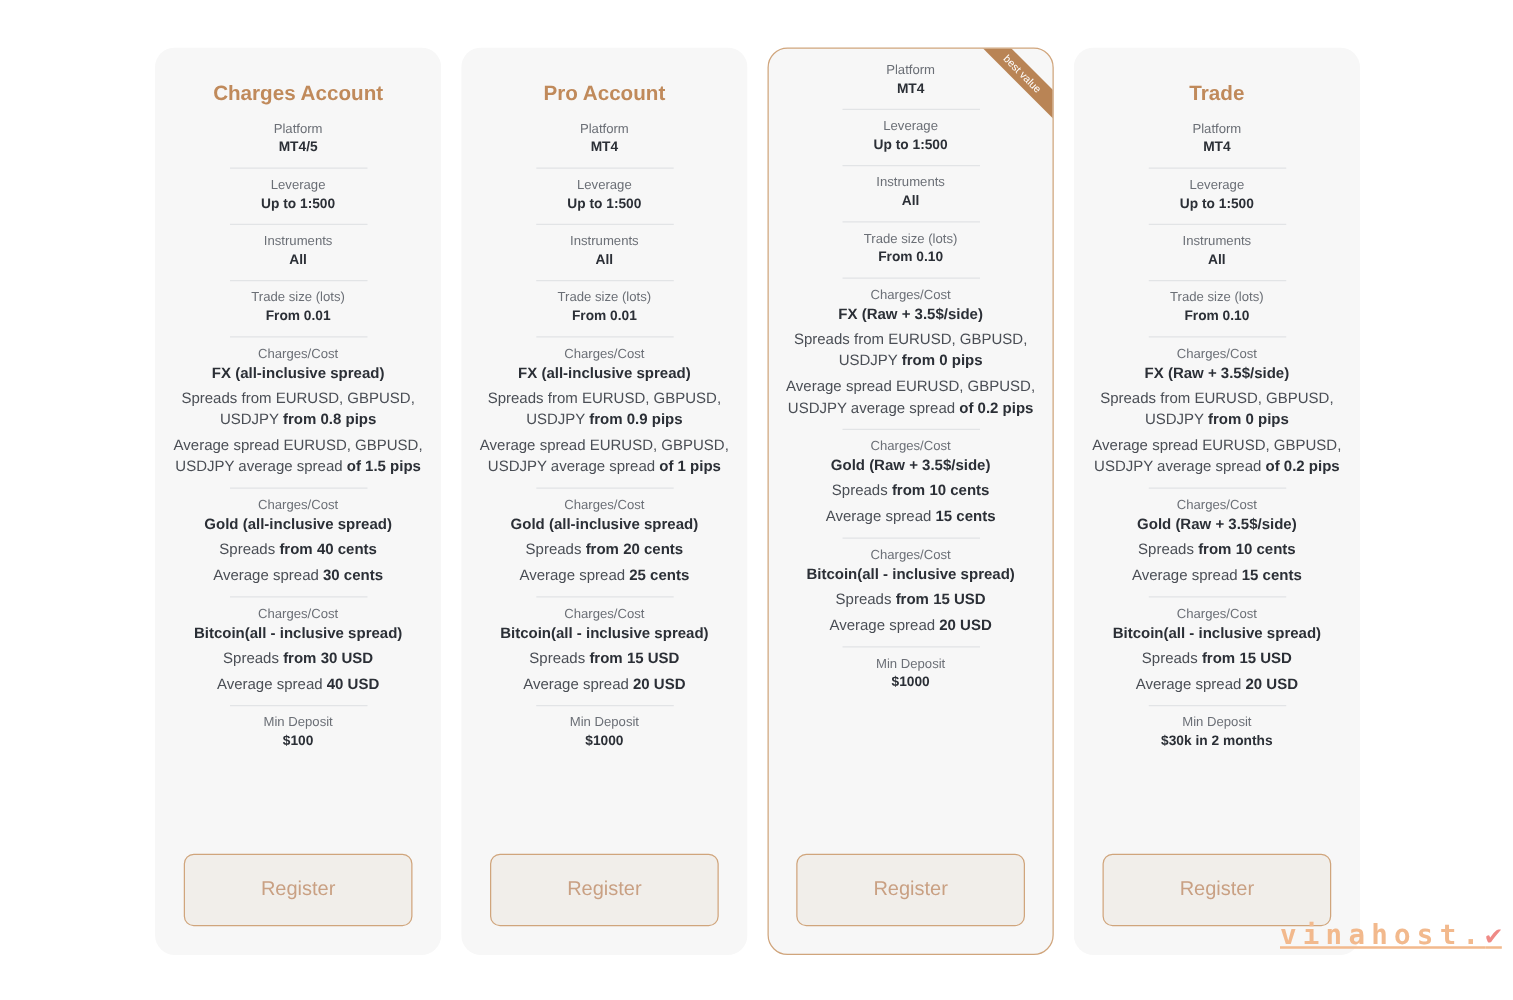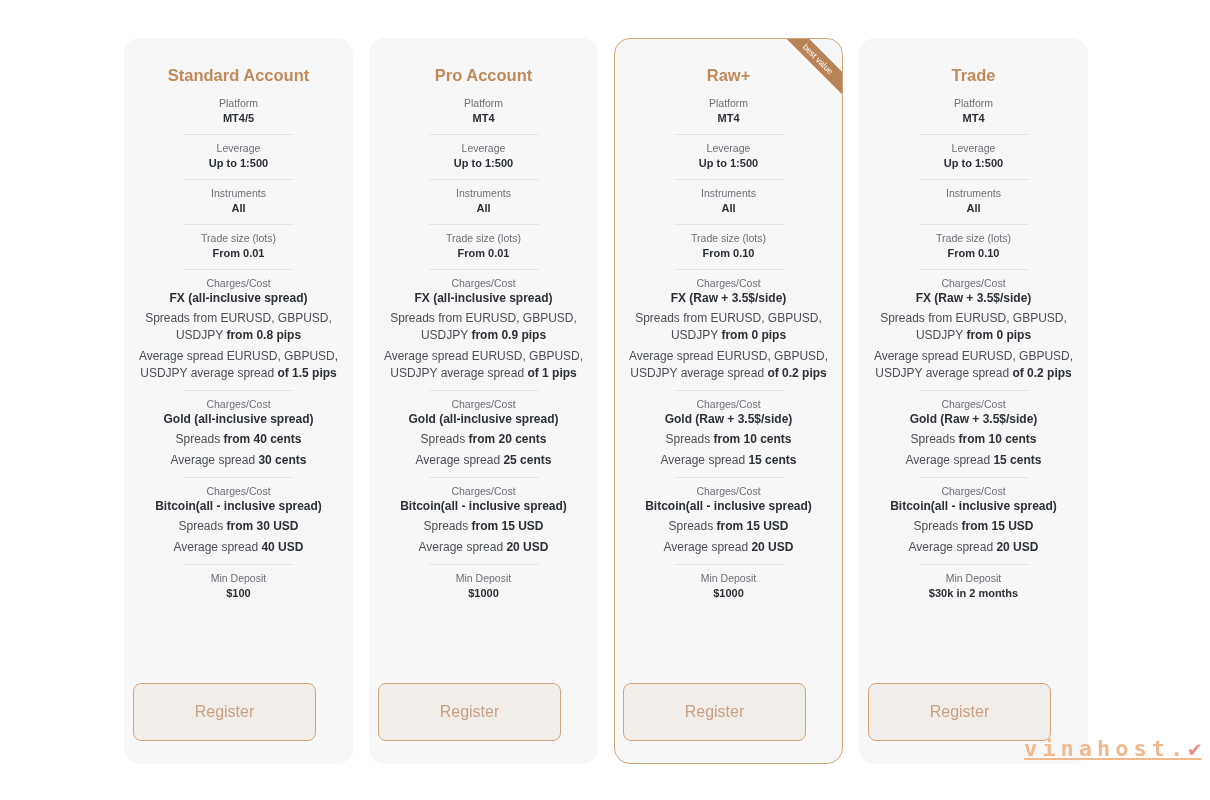--- a/index.html
+++ b/index.html
@@ -15,38 +15,38 @@
   .card.featured { border:1px solid #d0a57c; width:229px; }
   .title { margin-top:25px; font-size:16.5px; font-weight:bold; color:#c08a5b; height:22px; line-height:22px; }
   .body { margin-top:11px;text-align:center; }
   .label { font-size:10.5px; color:#6b6f76; line-height:13px; }
   .value { font-size:11px; font-weight:bold; color:#2b2f36; line-height:16px; }
   .sep { width:110px; height:1px; background:#e2e4e6; margin:8px auto 7px; }
   .line { font-size:12px; color:#4a4e55; line-height:17px; margin-top:4px; padding:0 10px; }
   .line b { color:#2b2f36; }
   .sec-title { font-size:12px; font-weight:bold; color:#2b2f36; line-height:16px; }
   .reg {
-    position:absolute; left:8px; bottom:22px; width:183px; height:58px; box-sizing:border-box;
+    position:absolute; left:22px; bottom:22px; width:183px; height:58px; box-sizing:border-box;
     border:1px solid #d0a57c; border-radius:8px; background:#f1eeea; color:#c9a083;
     font-size:16px; line-height:56px; cursor:pointer;
   }
   .ribbon {
     position:absolute; top:12px; right:-26px; width:100px; height:16px; background:#b98455;
     color:#ffffff; font-size:8.5px; line-height:16px; transform:rotate(45deg); text-align:center;
   }
   .logo { position:absolute; left:1024px; top:736px; font-size:22px; letter-spacing:5px; color:#f2b98d; font-weight:bold; font-family:"DejaVu Sans Mono", monospace;text-decoration:underline; }
   .logo .mark { color:#ef8a86; letter-spacing:0; }
 </style>
 </head>
 <body>
 
 <div class="cards">
 
   <div class="card">
-    <div class="title">Standard Account</div>
+    <div class="title">Charges Account</div>
     <div class="body">
       <div class="label">Platform</div>
       <div class="value">MT4/5</div>
       <div class="sep"></div>
       <div class="label">Leverage</div>
       <div class="value">Up to 1:500</div>
       <div class="sep"></div>
       <div class="label">Instruments</div>
       <div class="value">All</div>
       <div class="sep"></div>
@@ -105,21 +105,20 @@
       <div class="line"><span>Average spread </span><b>20 USD</b></div>
       <div class="sep"></div>
       <div class="label">Min Deposit</div>
       <div class="value">$1000</div>
     </div>
     <div class="reg">Register</div>
   </div>
 
   <div class="card featured">
     <div class="ribbon">best value</div>
-    <div class="title">Raw+</div>
     <div class="body">
       <div class="label">Platform</div>
       <div class="value">MT4</div>
       <div class="sep"></div>
       <div class="label">Leverage</div>
       <div class="value">Up to 1:500</div>
       <div class="sep"></div>
       <div class="label">Instruments</div>
       <div class="value">All</div>
       <div class="sep"></div>

